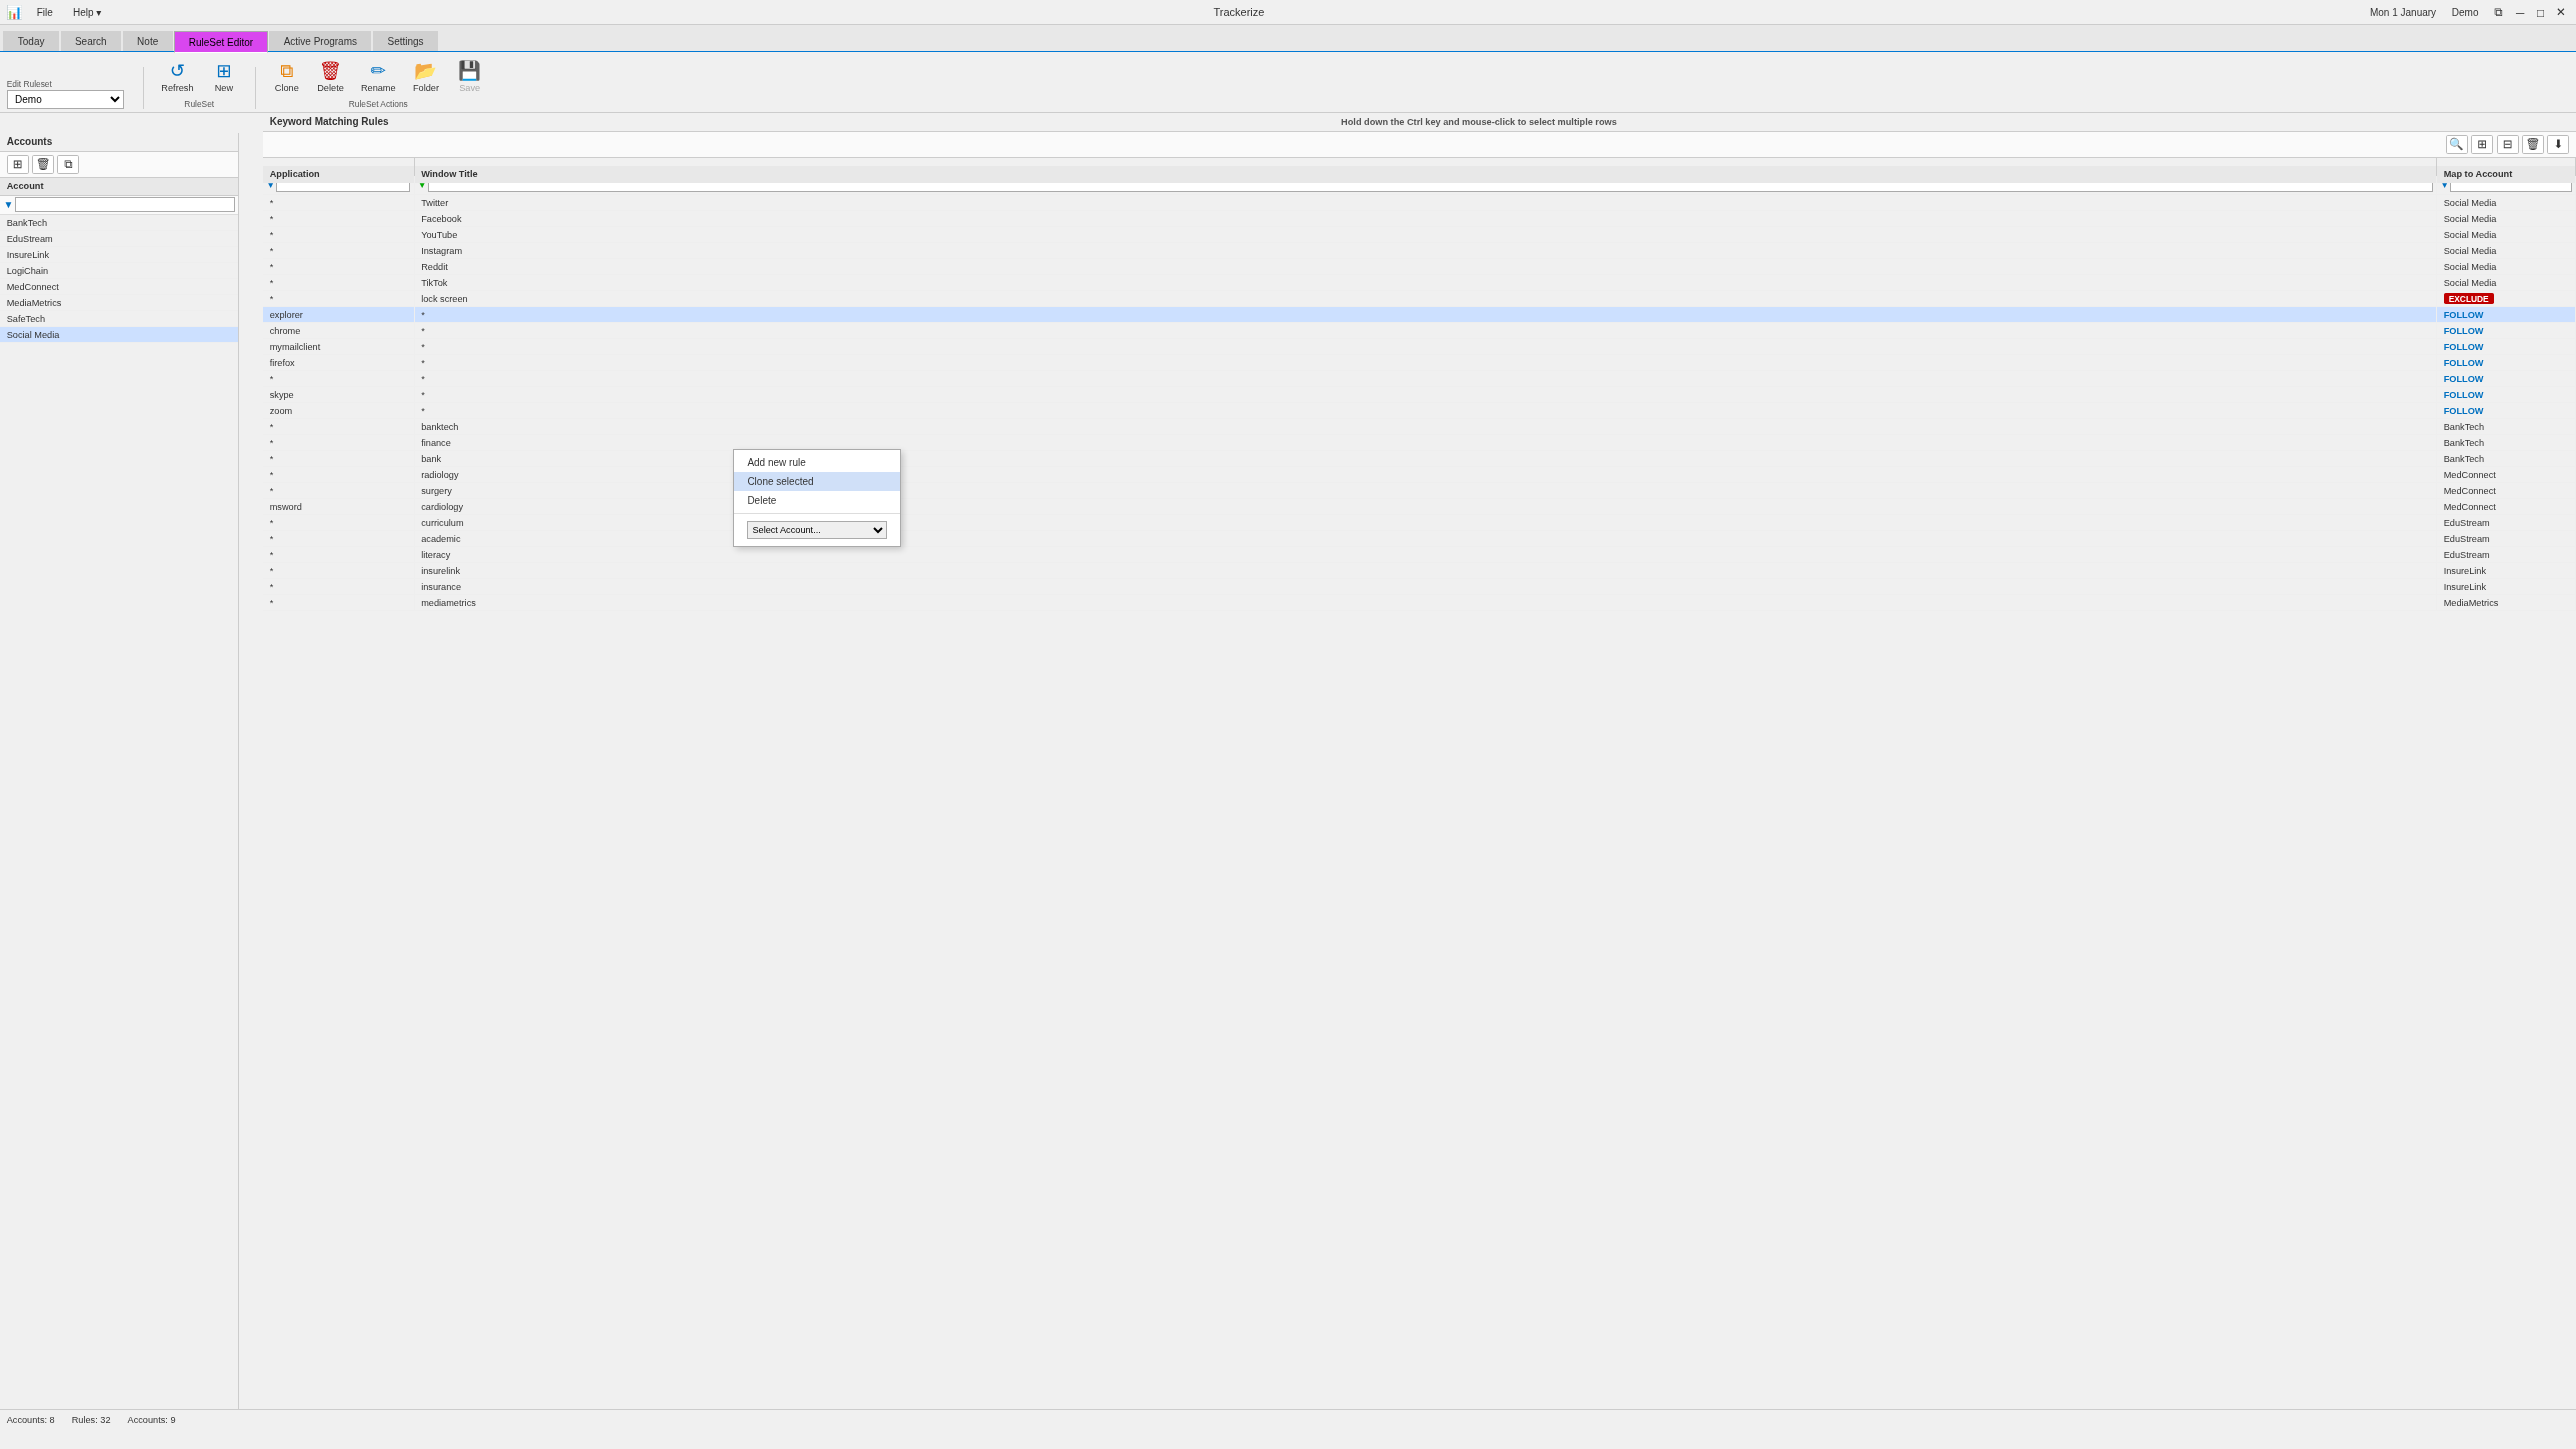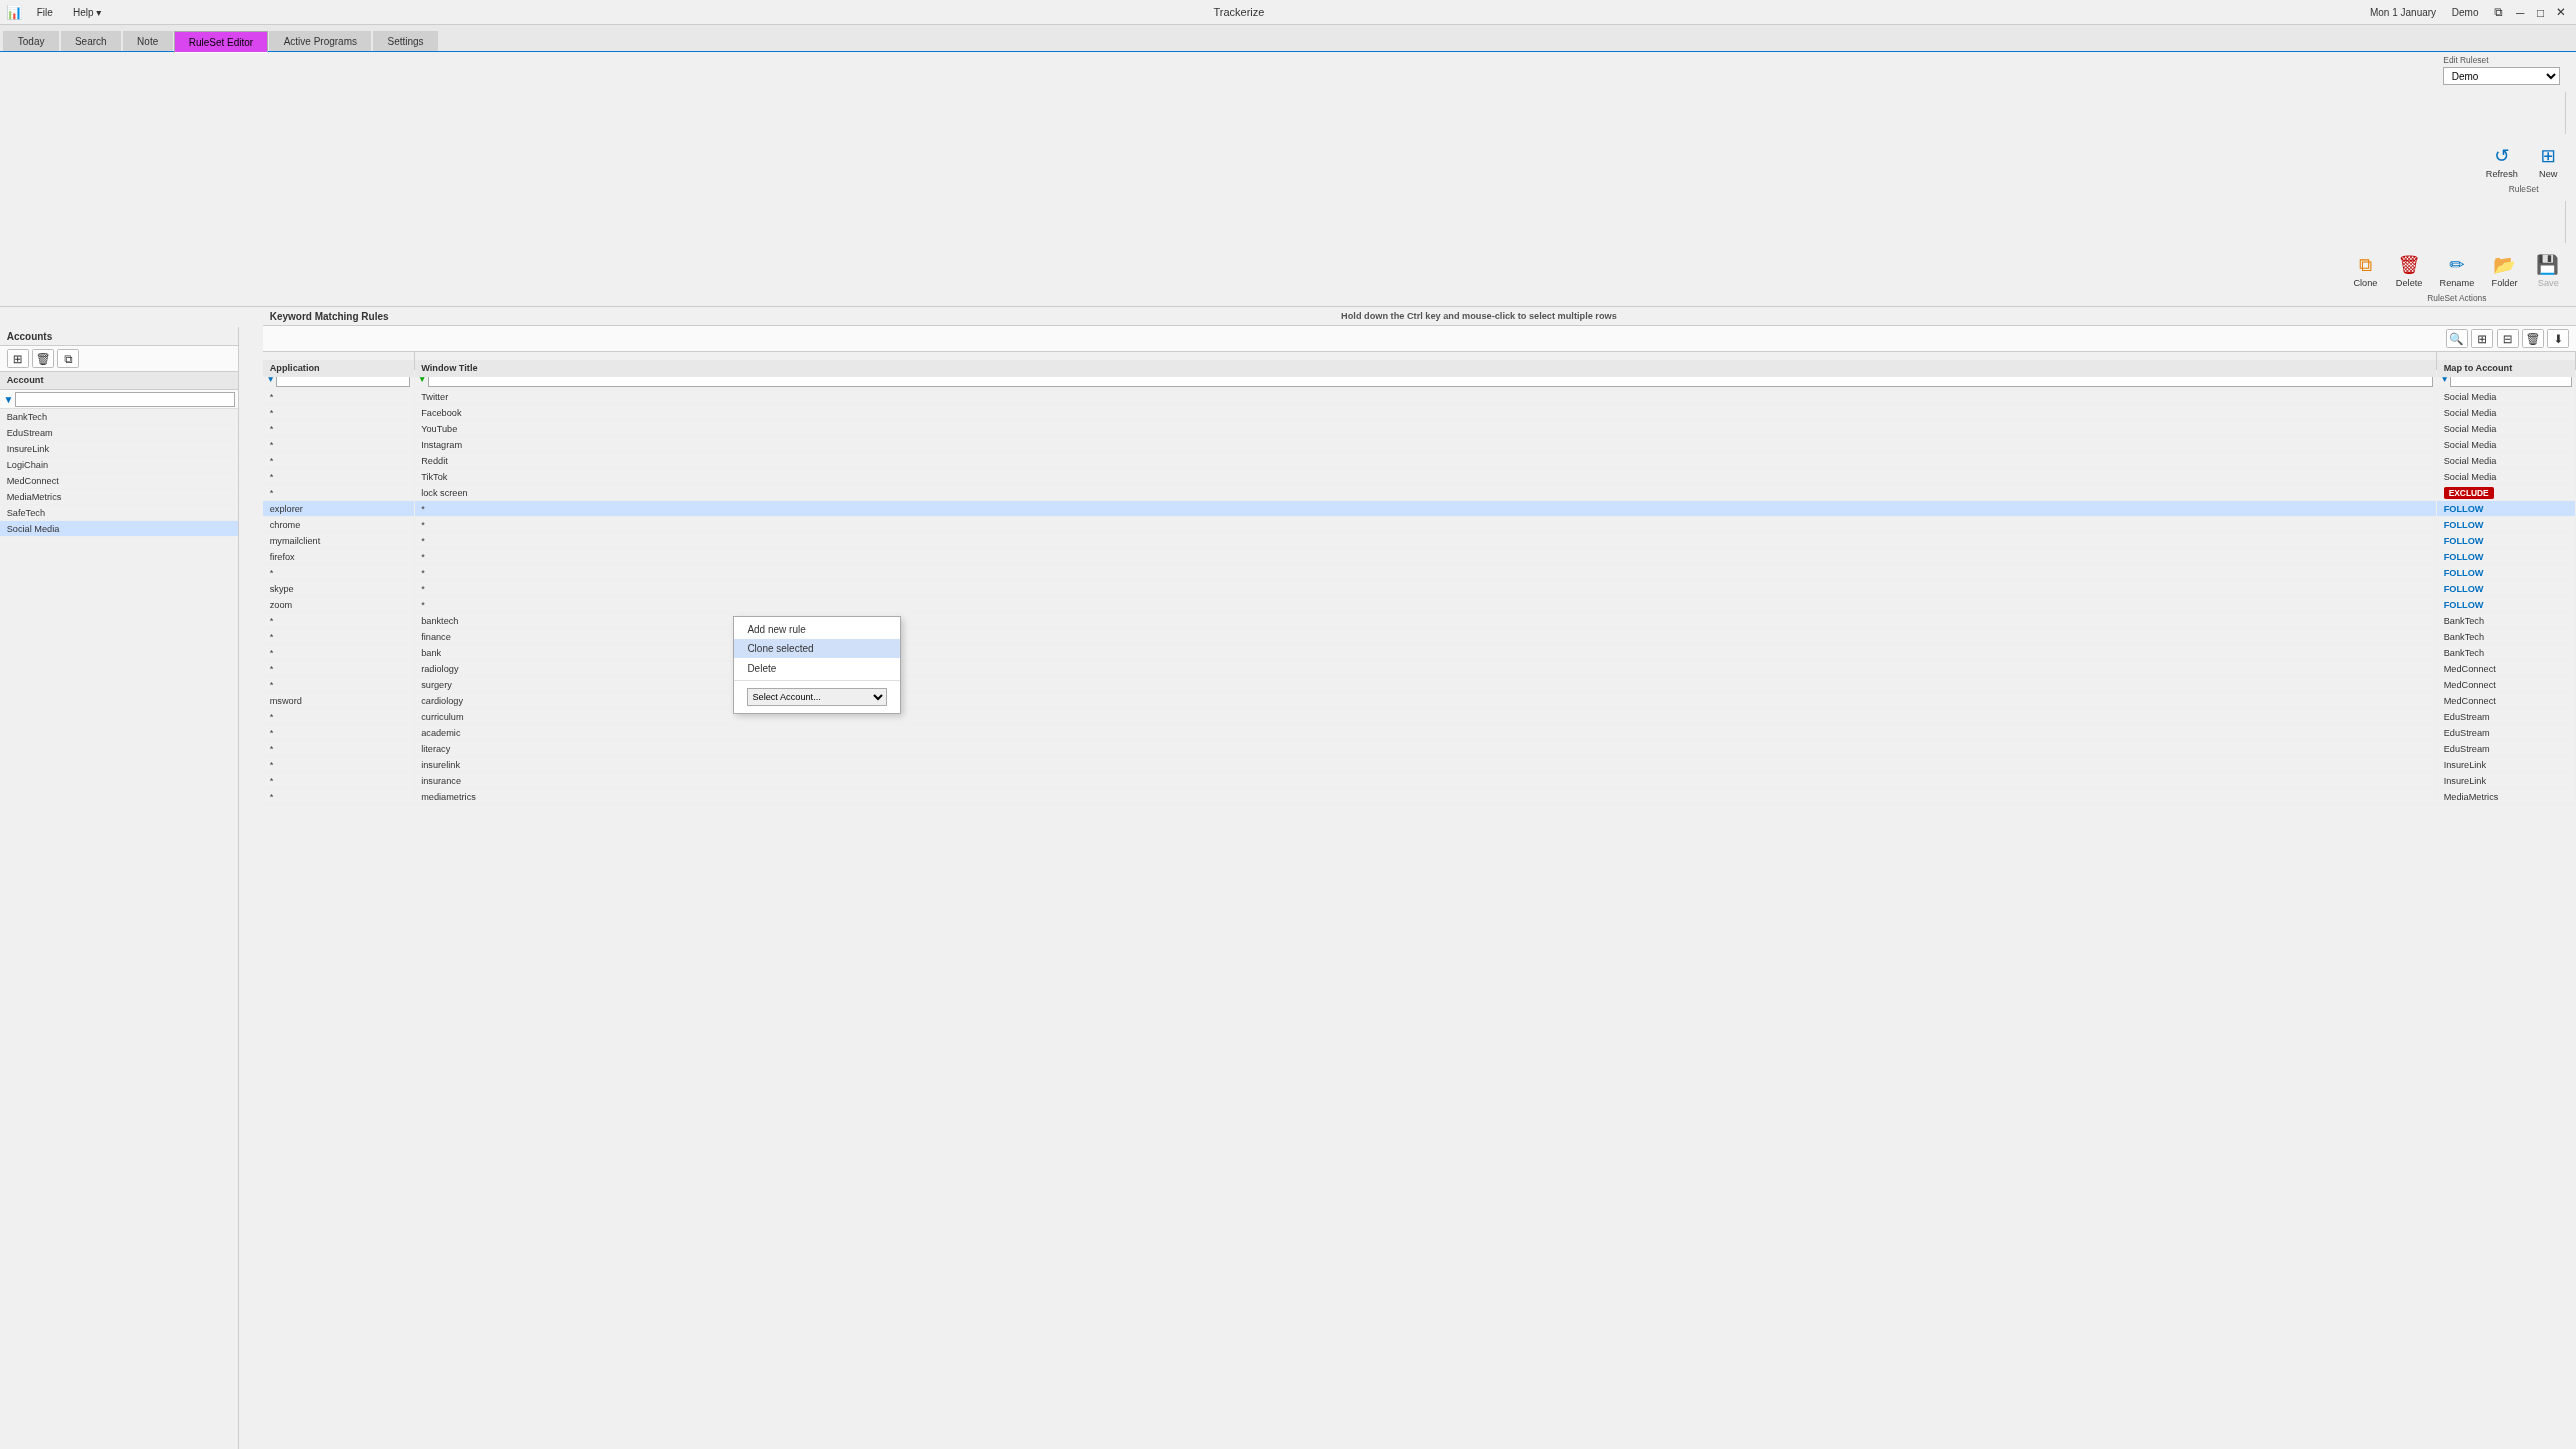--- a/index.html
+++ b/index.html
@@ -279,21 +279,21 @@
 
 <div class="tab-bar">
   <div class="tab">Today</div>
   <div class="tab">Search</div>
   <div class="tab">Note</div>
   <div class="tab active">RuleSet Editor</div>
   <div class="tab">Active Programs</div>
   <div class="tab">Settings</div>
 </div>
 
-<div style="background:#f0f0f0; border-bottom: 0.8px solid #ccc; padding: 3.4px 6.7px; display:flex; align-items:flex-end; gap:6.7px;flex-direction:column;">
+<div style="background:#f0f0f0; border-bottom: 0.8px solid #ccc; padding: 3.4px 6.7px; display:flex; align-items:flex-end; gap:6.7px;">
 
   <div style="display:flex; flex-direction:column; min-width:126px;">
     <span style="font-size:8.4px; color:#555; margin-bottom:1.7px;">Edit Ruleset</span>
     <select class="ruleset-select">
       <option>Demo</option>
     </select>
   </div>
 
   <div class="toolbar-divider"></div>
 
@@ -549,21 +549,21 @@
       <td><span>InsureLink</span></td>
     </tr>
             <tr>
       <td>*</td>
       <td>mediametrics</td>
       <td><span>MediaMetrics</span></td>
     </tr>
           </tbody>
       </table>
 
-      <div class="context-menu" style="top: 264px; left: 470px;">
+      <div class="context-menu" style="top: 291px; left: 470px;">
         <div class="context-menu-item">Add new rule</div>
         <div class="context-menu-item highlighted">Clone selected</div>
         <div class="context-menu-item">Delete</div>
         <div class="context-menu-divider"></div>
         <div class="context-menu-select-row">
           <select class="account-select">
             <option>Select Account...</option>
           </select>
         </div>
       </div>

